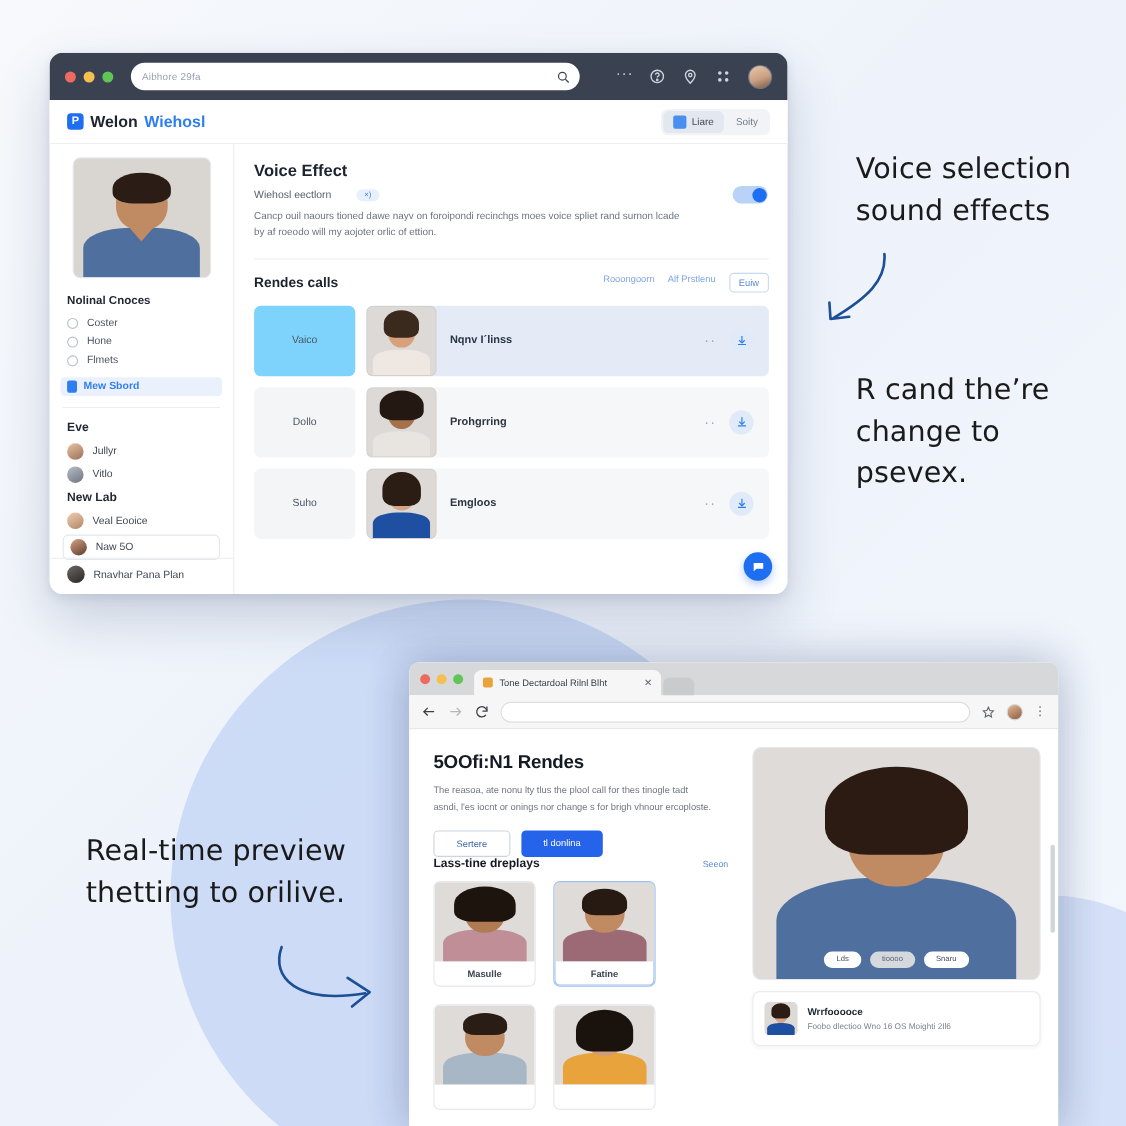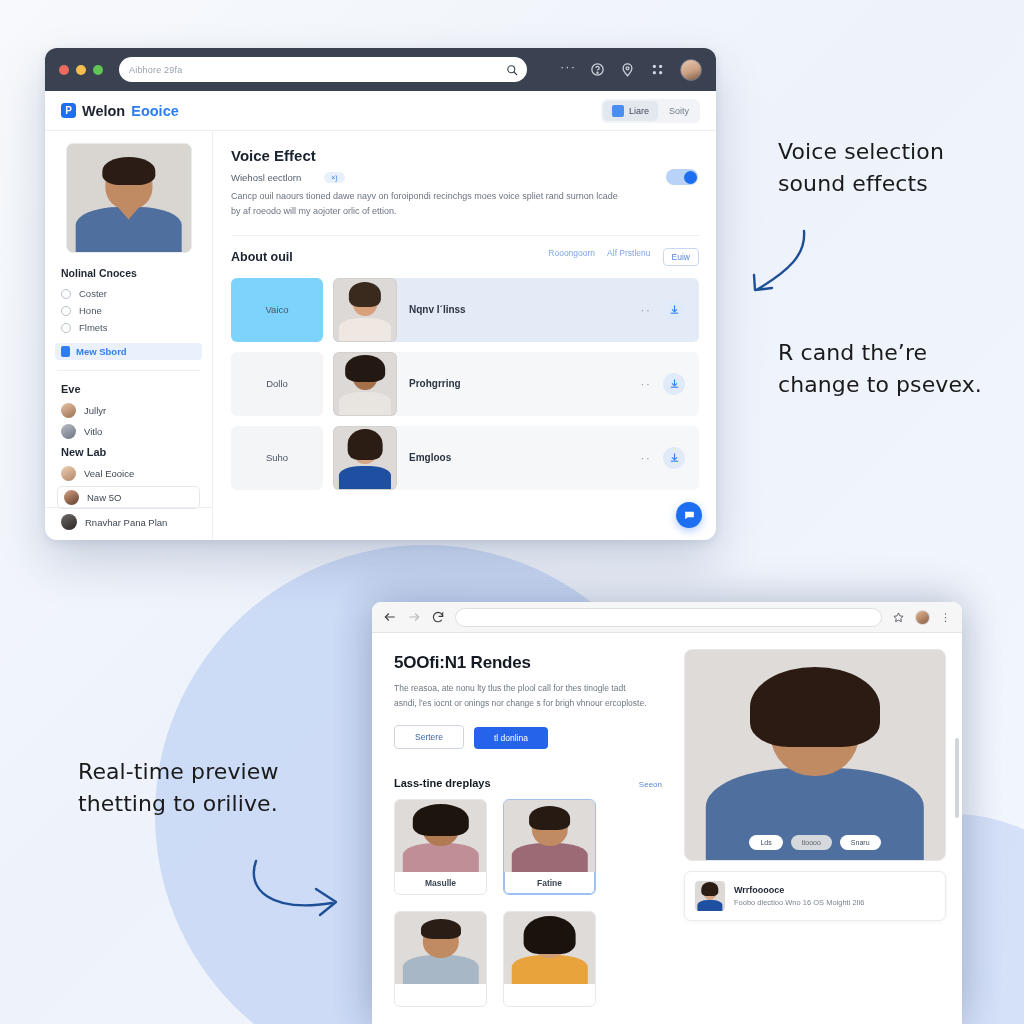--- a/index.html
+++ b/index.html
@@ -372,21 +372,21 @@
     background: linear-gradient(150deg,#e3b893,#8a5d42);
     border: 1px solid #d6d8da;
   }
   .kebab { font-size: 11px; color: #5f6368; line-height: 4px; }
 
   .br-content { display: flex; height: calc(100% - 61px); background: #fff; }
 
   .br-left { width: 308px; padding: 20px 18px 0 22px; position: relative; }
   .br-h1 { font-size: 17px; font-weight: 700; color: #141a23; margin-bottom: 8px; letter-spacing: -.2px; }
   .br-p { font-size: 8.5px; color: #6f7781; line-height: 1.75; filter: blur(.5px); max-width: 255px; }
-  .br-btns { display: flex; gap: 10px; margin: 14px 0 28px; align-items: flex-end; }
+  .br-btns { display: flex; gap: 10px; margin: 14px 0 0; }
   .btn-ghost {
     border: 1px solid #cdd4de; border-radius: 4px;
     font-size: 8.5px; color: #3d64a8; padding: 6px 20px;
     filter: blur(.45px);
   }
   .btn-primary {
     background: #2563eb; border-radius: 4px;
     font-size: 8.5px; color: #fff; padding: 6px 20px;
     filter: blur(.4px);
   }
@@ -446,21 +446,21 @@
   .br-scroll {
     position: absolute; right: 3px; top: 105px;
     width: 4px; height: 80px; border-radius: 3px; background: #d2d5d9;
   }
 
   
   .anno {
     position: absolute;
     font-family: "DejaVu Sans", sans-serif;
     color: #1a1a1a;
-    font-size: 22px;
+    font-size: 26px;
     line-height: 1.45;
     z-index: 9;
     letter-spacing: .1px;
   }
   .anno-1 { left: 778px; top: 136px; width: 230px; }
   .anno-2 { left: 778px; top: 337px; width: 235px; }
   .anno-3 { left: 78px; top: 756px; width: 270px; }
 
   .arrow { position: absolute; z-index: 9; }
   .arrow-1 { left: 742px; top: 225px; }
@@ -507,21 +507,21 @@
           <circle cx="17" cy="17" r="2.6"></circle>
       </svg>
       <div class="avatar-round"></div>
     </div>
   </div>
 
   <div class="app-header">
     <div class="brand">
       <span class="brand-mark">P</span>
       <span class="brand-a">Welon</span>
-      <span class="brand-b">Eooice</span>
+      <span class="brand-b">Wiehosl</span>
     </div>
     <div class="seg">
       <div class="seg-btn active">
         <span class="seg-ico"></span>
         <span>Liare</span>
       </div>
       <div class="seg-btn">
         <span>Soity</span>
       </div>
     </div>
@@ -594,21 +594,21 @@
         <span class="pill-sm">×)</span>
       </div>
 
       <div class="desc">Cancp ouil naours tioned dawe nayv on foroipondi recinchgs moes voice spliet rand surnon lcade by af roeodo will my aojoter orlic of ettion.</div>
 
       <div class="toggle"></div>
 
       <div class="main-sep"></div>
 
       <div class="sect-row">
-        <span class="sect-title">About ouil</span>
+        <span class="sect-title">Rendes calls</span>
         <span class="sect-actions">
           <span class="link-act">Rooongoorn</span>
           <span class="link-act">Alf Prstlenu</span>
           <span class="btn-out">Euiw</span>
         </span>
       </div>
 
       <div class="rows">
 
         <div class="row-wrap">
@@ -677,20 +677,33 @@
         <svg width="13" height="13" viewBox="0 0 24 24" fill="#fff">
             <path d="M4 5h16v10H9l-5 4z"></path>
           </svg>
       </div>
     </div>
   </div>
 </div>
 
 <div class="browser">
 
+  <div class="br-tabbar">
+    <div class="br-traffic">
+      <span class="dot r"></span>
+      <span class="dot y"></span>
+      <span class="dot g"></span>
+    </div>
+    <div class="br-tab">
+      <span class="lock-ico"></span>
+      <span class="br-tab-title">Tone Dectardoal Rilnl Blht</span>
+      <span class="br-tab-x">✕</span>
+    </div>
+    <div class="br-tab-ghost"></div>
+  </div>
 
   <div class="br-toolbar">
     <svg class="nav-ico" viewBox="0 0 24 24" fill="none" stroke="currentColor" stroke-width="2">
         <path d="M20 12H4"></path>
         <path d="M10 6 4 12l6 6"></path>
       </svg>
     <svg class="nav-ico dim" viewBox="0 0 24 24" fill="none" stroke="currentColor" stroke-width="2">
         <path d="M4 12h16"></path>
         <path d="M14 6l6 6-6 6"></path>
       </svg>

